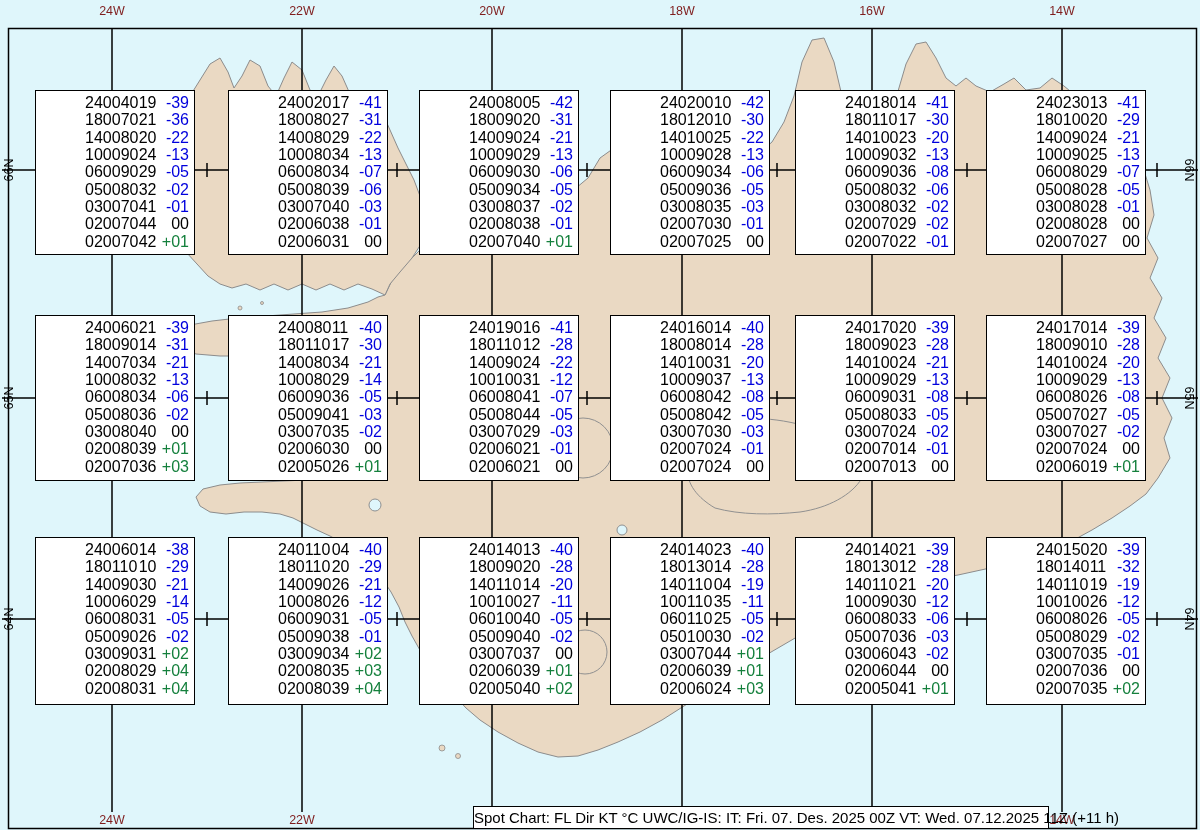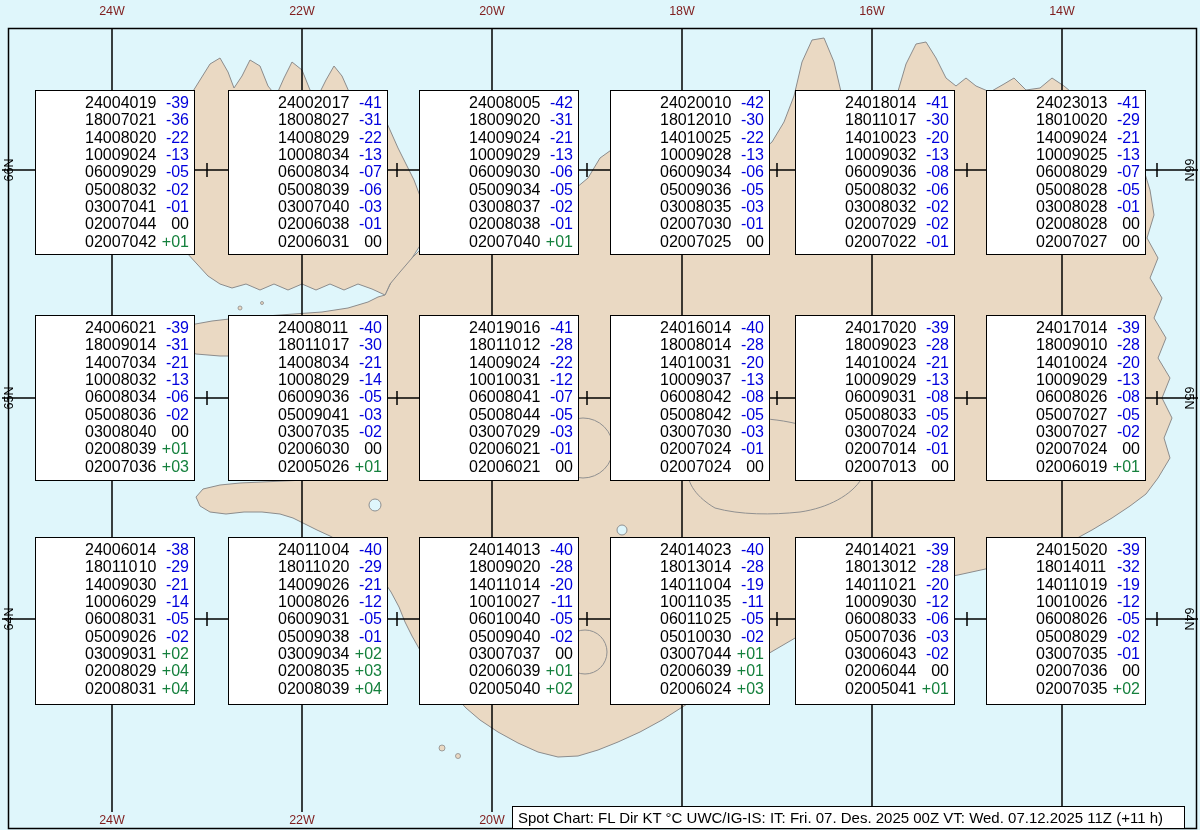--- a/index.html
+++ b/index.html
@@ -15,23 +15,23 @@
   .c-dir{width:33px;text-align:left;}
   .c-kt{width:25px;text-align:left;}
   .c-t{width:37px;text-align:right;}
   .t-neg{color:#0000dd;}
   .t-pos{color:#15803d;}
   .t-zero{color:#000;}
   .lon-label{position:absolute;transform:translate(-50%,0);font-size:12.5px;color:#7f1d1d;z-index:3;}
   .lat-label{position:absolute;font-size:12.5px;color:#000;z-index:3;}
   .lat-left{transform:translate(-50%,-50%) rotate(-90deg);}
   .lat-right{transform:translate(-50%,-50%) rotate(90deg);}
-  #footer{position:absolute;left:512px;top:806px;width:673px;height:23px;background:#fff;
+  #footer{position:absolute;left:473px;top:806px;width:576px;height:23px;background:#fff;
           border:1.2px solid #000;box-sizing:border-box;z-index:10;
-          display:flex;align-items:center;padding-left:5px;font-size:15px;color:#000;}
+          display:flex;align-items:center;font-size:15px;color:#000;}
   #footer span{white-space:pre;}
   #footer .b{font-weight:normal;}
 </style>
 </head>
 <body>
 
 <div id="stage">
 
   <svg id="map" width="1200" height="830" viewBox="0 0 1200 830">
 

